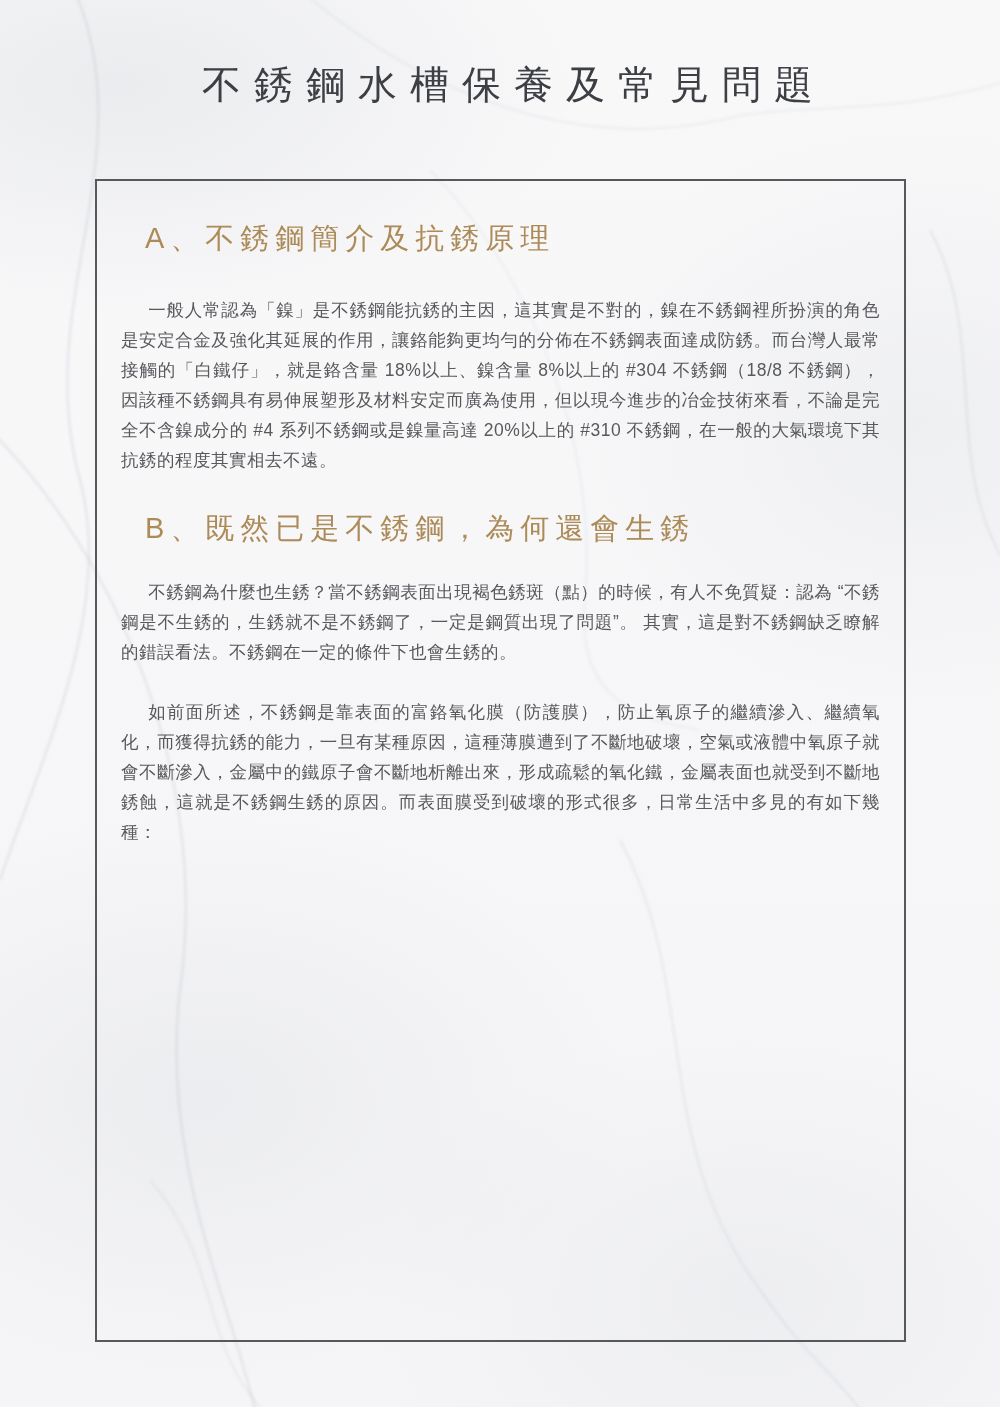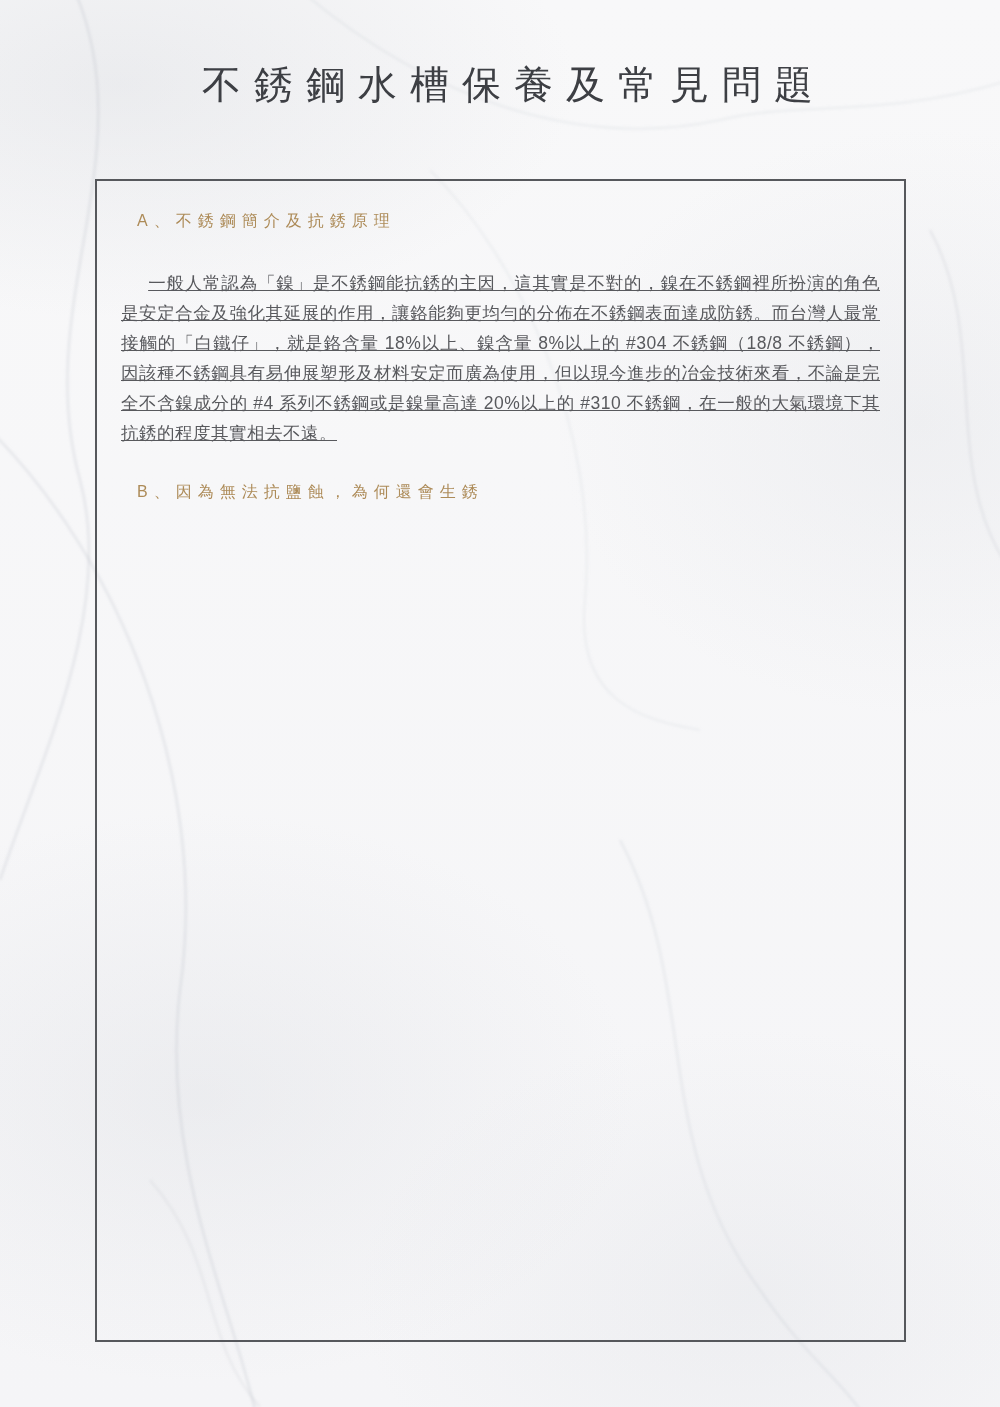--- a/index.html
+++ b/index.html
@@ -36,38 +36,38 @@
     color:var(--title-gray);
   }
   .content-box{
     position:absolute;left:95px;top:179px;z-index:2;
     width:811px;height:1163px;
     border:2px solid var(--border-gray);
     padding:30px 24px 0 24px;
     background:transparent;
   }
   .section-heading{
-    margin:0;
+    margin:8px;
     color:var(--accent-gold);
-    font-size:16px;font-weight:400;
+    font-size:29px;font-weight:400;
     letter-spacing:6px;
     padding-left:16px;
   }
   .section-a .section-heading{margin-bottom:36px;}
   .section-b{margin-top:34px;}
   .section-b .section-heading{margin-bottom:28px;}
   .body-paragraph{
     margin:0 0 30px 0;
     color:var(--text-gray);
     font-size:17.5px;line-height:30px;
     letter-spacing:0.5px;
     text-align:justify;
     text-indent:1.55em;
   }
-  .section-a .body-paragraph:last-child{margin-bottom:12px;text-decoration:underline;}
+  .section-a .body-paragraph:last-child{margin-bottom:12px;}
 </style>
 </head>
 <body>
 
 <div class="marble-sheen"></div>
 
 <svg class="marble-veins" width="1000" height="1407" viewBox="0 0 1000 1407" aria-hidden="true">
   <defs>
     <filter id="veinblur" x="-20%" y="-20%" width="140%" height="140%">
       <feGaussianBlur stdDeviation="1.4"></feGaussianBlur>
@@ -87,16 +87,18 @@
 <h1 class="page-title">不銹鋼水槽保養及常見問題</h1>
 
 <div class="content-box">
 
   <section class="section-a">
     <h2 class="section-heading">A、不銹鋼簡介及抗銹原理</h2>
     <p class="body-paragraph">一般人常認為「鎳」是不銹鋼能抗銹的主因，這其實是不對的，鎳在不銹鋼裡所扮演的角色是安定合金及強化其延展的作用，讓鉻能夠更均勻的分佈在不銹鋼表面達成防銹。而台灣人最常接觸的「白鐵仔」，就是鉻含量 18%以上、鎳含量 8%以上的 #304 不銹鋼（18/8 不銹鋼），因該種不銹鋼具有易伸展塑形及材料安定而廣為使用，但以現今進步的冶金技術來看，不論是完全不含鎳成分的 #4 系列不銹鋼或是鎳量高達 20%以上的 #310 不銹鋼，在一般的大氣環境下其抗銹的程度其實相去不遠。</p>
   </section>
 
   <section class="section-b">
-    <h2 class="section-heading">B、因為無法抗鹽蝕，為何還會生銹</h2>
+    <h2 class="section-heading">B、既然已是不銹鋼，為何還會生銹</h2>
+    <p class="body-paragraph">不銹鋼為什麼也生銹？當不銹鋼表面出現褐色銹斑（點）的時候，有人不免質疑：認為 “不銹鋼是不生銹的，生銹就不是不銹鋼了，一定是鋼質出現了問題”。 其實，這是對不銹鋼缺乏瞭解的錯誤看法。不銹鋼在一定的條件下也會生銹的。</p>
+    <p class="body-paragraph">如前面所述，不銹鋼是靠表面的富鉻氧化膜（防護膜），防止氧原子的繼續滲入、繼續氧化，而獲得抗銹的能力，一旦有某種原因，這種薄膜遭到了不斷地破壞，空氣或液體中氧原子就會不斷滲入，金屬中的鐵原子會不斷地析離出來，形成疏鬆的氧化鐵，金屬表面也就受到不斷地銹蝕，這就是不銹鋼生銹的原因。而表面膜受到破壞的形式很多，日常生活中多見的有如下幾種：</p>
   </section>
 
 </div>
 
 </body></html>

